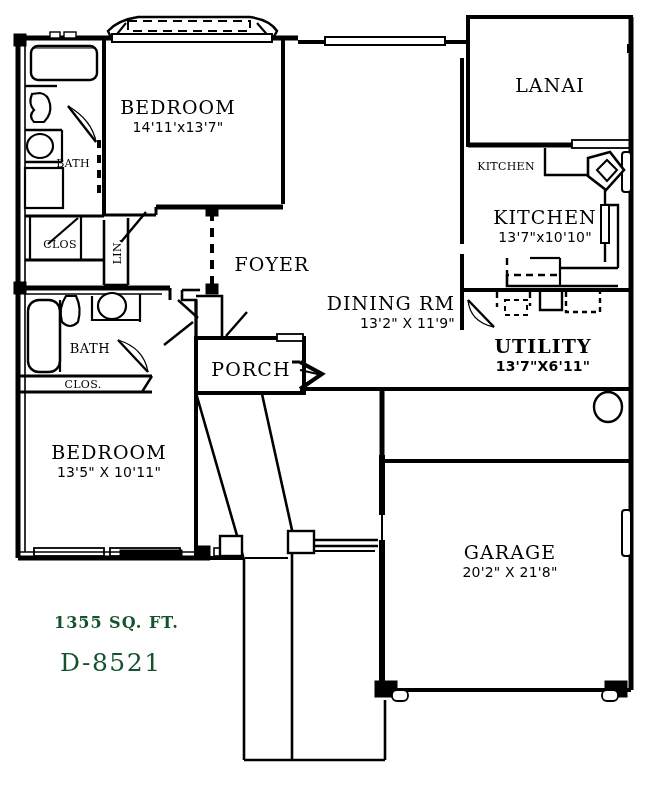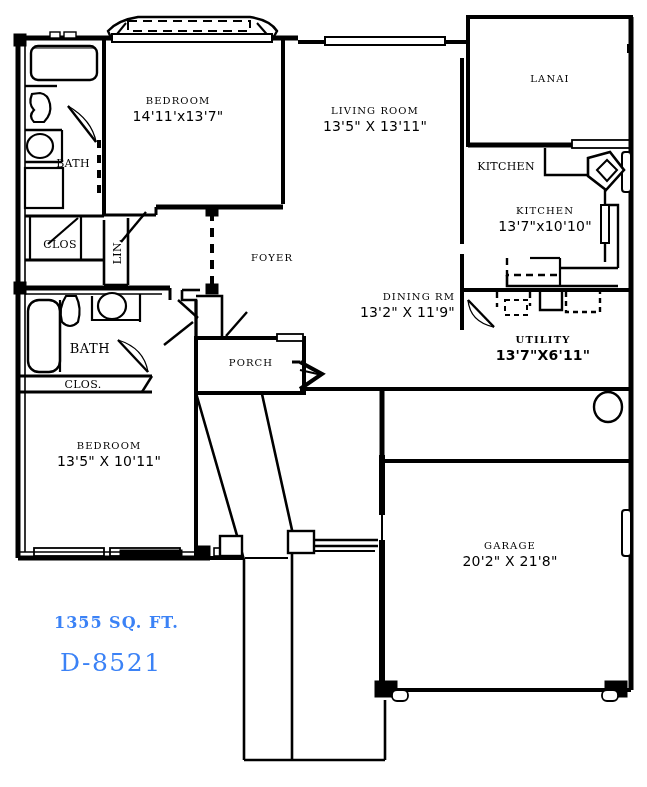--- a/index.html
+++ b/index.html
@@ -29,21 +29,21 @@
     text-align: center;
     color: #000;
     font-family: "DejaVu Serif", "Liberation Serif", serif;
     letter-spacing: 0.5px;
     white-space: nowrap;
     line-height: 1.28;
     pointer-events: none;
   }
   .room-name {
     display: block;
-    font-size: 10px;
+    font-size: 19px;
     letter-spacing: 1.1px;
   }
   .room-dim {
     display: block;
     font-size: 14px;
     letter-spacing: 0.2px;
     font-family: "DejaVu Sans", "Liberation Sans", sans-serif;
   }
   .small-label .room-name { font-size: 13px; letter-spacing: 0.6px; }
   .tiny-label .room-name { font-size: 11px; letter-spacing: 0.3px; }
@@ -52,21 +52,21 @@
     color: #000;
     font-size: 11px;
     letter-spacing: 0.4px;
     transform-origin: center center;
     transform: rotate(-90deg);
     white-space: nowrap;
     font-family: "DejaVu Serif", "Liberation Serif", serif;
   }
   .plan-footer {
     position: absolute;
-    color: #3b82f6;
+    color: #14532d;
     white-space: nowrap;
   }
   .footer-area {
     font-size: 16px;
     letter-spacing: 1px;
     font-weight: bold;
     font-family: "DejaVu Serif", "Liberation Serif", serif;
   }
   .footer-code {
     font-size: 25px;
@@ -308,24 +308,20 @@
       <rect x="120" y="550" width="62" height="8" fill="#000"></rect>
 
     </g>
   </svg>
 
   <div class="room-label" style="left:78px; top:95px; width:200px;">
     <span class="room-name">BEDROOM</span>
     <span class="room-dim">14'11'x13'7"</span>
   </div>
 
-  <div class="room-label" style="left:300px; top:105px; width:150px;">
-    <span class="room-name">LIVING ROOM</span>
-    <span class="room-dim">13'5" X 13'11"</span>
-  </div>
 
   <div class="room-label" style="left:490px; top:73px; width:120px;">
     <span class="room-name">LANAI</span>
   </div>
 
   <div class="room-label tiny-label" style="left:470px; top:160px; width:72px;">
     <span class="room-name">KITCHEN</span>
   </div>
 
   <div class="room-label" style="left:470px; top:205px; width:150px;">

